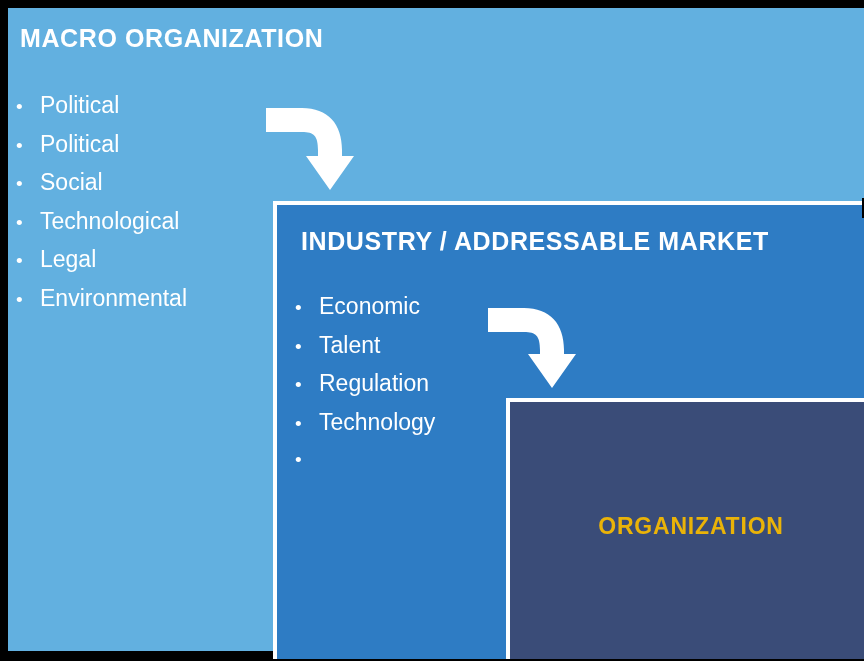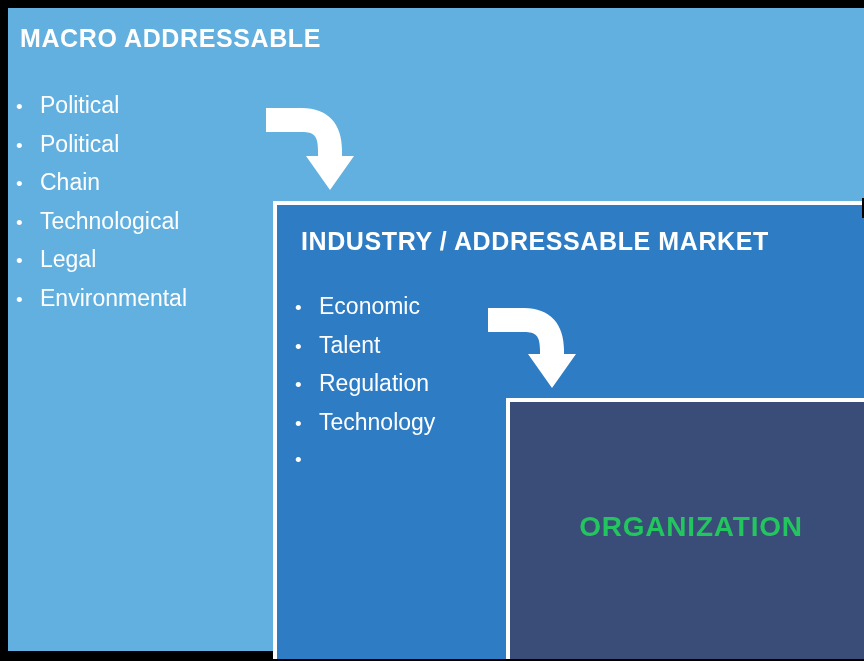--- a/index.html
+++ b/index.html
@@ -91,24 +91,24 @@
     background: #3A4C78;
     border-top: 4px solid #FFFFFF;
     border-left: 4px solid #FFFFFF;
     box-sizing: border-box;
     display: flex;
     align-items: center;
     justify-content: center;
   }
 
   .org-title {
-    font-size: 28px;
+    font-size: 23px;
     font-weight: bold;
     letter-spacing: 0.8px;
-    color: #22c55e;
+    color: #eab308;
     white-space: nowrap;
     margin-top: -8px;
   }
 
   
   .blist {
     list-style: none;
     margin: 0;
     padding: 0;
   }
@@ -153,34 +153,34 @@
     background: #000000;
   }
 </style>
 </head>
 <body>
 
 <div id="canvas">
 
   <div class="macro-panel">
 
-    <div class="macro-title">MACRO ADDRESSABLE</div>
+    <div class="macro-title">MACRO ORGANIZATION</div>
 
     <ul class="blist macro-list">
       <li>
         <span class="bullet">•</span>
         <span class="btext">Political</span>
       </li>
       <li>
         <span class="bullet">•</span>
         <span class="btext">Political</span>
       </li>
       <li>
         <span class="bullet">•</span>
-        <span class="btext">Chain</span>
+        <span class="btext">Social</span>
       </li>
       <li>
         <span class="bullet">•</span>
         <span class="btext">Technological</span>
       </li>
       <li>
         <span class="bullet">•</span>
         <span class="btext">Legal</span>
       </li>
       <li>

